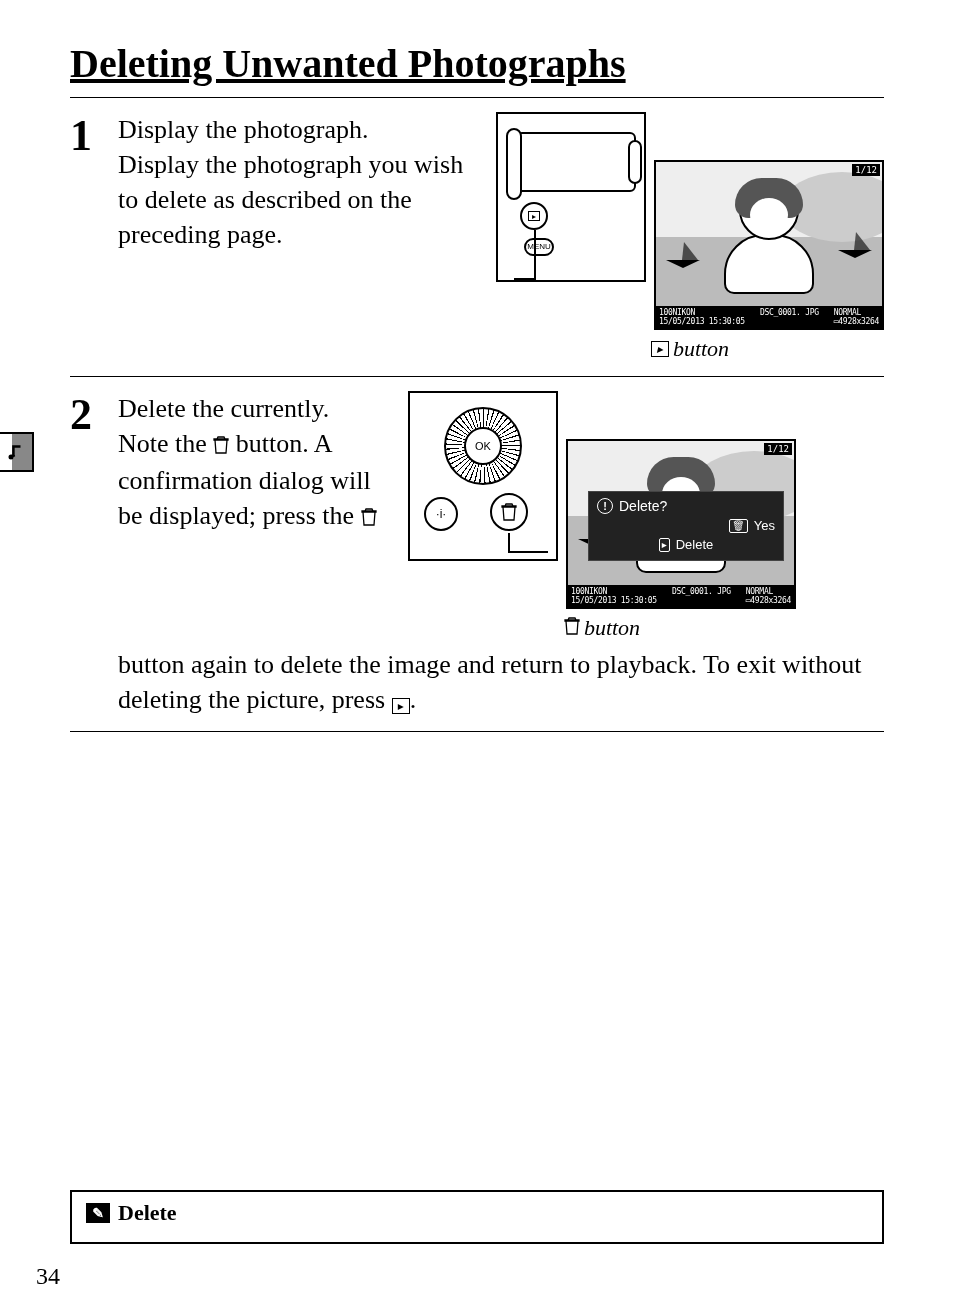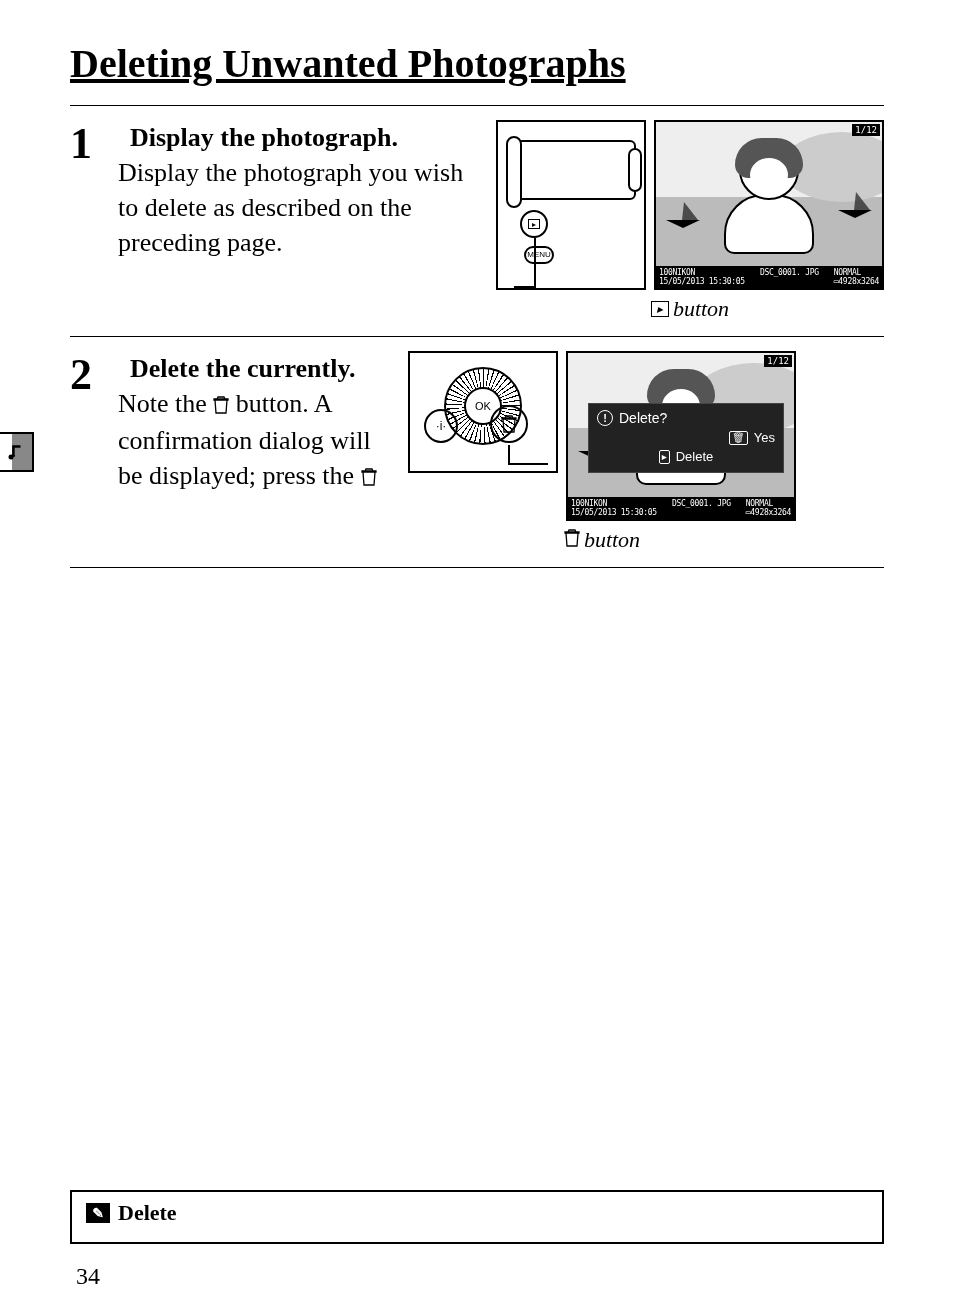--- a/index.html
+++ b/index.html
@@ -1,36 +1,36 @@
 <!DOCTYPE html>
 <html><head>
 <meta charset="utf-8">
 <style>
   * { box-sizing: border-box; margin: 0; padding: 0; }
   html, body { width: 954px; height: 1314px; font-family: "Times New Roman", serif; background: #fff; color: #000; }
   .page { position: relative; width: 954px; height: 1314px; padding: 40px 70px 30px 70px; }
   .side-tab { position: absolute; left: 0; top: 432px; width: 34px; height: 40px; border: 2px solid #000; border-left: none; background: #888; display: flex; align-items: center; justify-content: center; box-shadow: inset 12px 0 0 #fff; }
   .side-tab svg { width: 20px; height: 20px; }
-  h1 { font-family: Georgia, "Times New Roman", serif; font-size: 40px; font-weight: 700; text-decoration: underline; margin-bottom: 18px; }
+  h1 { font-family: Georgia, "Times New Roman", serif; font-size: 40px; font-weight: 700; text-decoration: underline; margin-bottom: 10px; }
   .intro { font-size: 26px; line-height: 1.35; margin-bottom: 18px; }
   .intro .note { font-style: italic; }
   hr.sep { border: none; border-top: 1.5px solid #000; margin: 0; }
   .step { display: flex; border-bottom: 1.5px solid #000; padding: 14px 0 14px 0; }
   .step:last-of-type { border-bottom: none; }
   .step-num { font-family: Georgia, serif; font-size: 44px; font-weight: 700; width: 48px; line-height: 1; padding-top: 2px; flex-shrink: 0; }
   .step-body { flex: 1; display: flex; gap: 10px; }
   .step-text { flex: 1; font-size: 26px; line-height: 1.35; }
-  .step-title { font-weight: 700; font-family: Georgia, serif; margin-left: 12px; }
+  .step-title { font-weight: 400; font-family: Georgia, serif; }
   .figs { display: flex; flex-direction: column; align-items: center; }
   .figs-row { display: flex; gap: 8px; align-items: flex-start; }
   .caption { font-style: italic; font-size: 22px; margin-top: 6px; display: flex; align-items: center; gap: 4px; }
   .cam-diagram { border: 2px solid #000; background: #fff; position: relative; }
   .cam1 { width: 150px; height: 170px; }
-  .cam2 { width: 150px; height: 122px; }
-  .lcd { border: 2px solid #000; background: #fff; position: relative; width: 230px; height: 170px; overflow: hidden; }
+  .cam2 { width: 150px; height: 170px; }
+  .lcd { border: 2px solid #000; background: #fff; position: relative; width: 230px; height: 170px; overflow: hidden; margin-top: 48px; }
   .lcd .sky { position:absolute; inset:0; background:#eee; }
   .lcd .water { position:absolute; left:0; right:0; bottom:0; height:55%; background:#bbb; }
   .lcd .hill { position:absolute; right:-20px; top:10px; width:120px; height:70px; border-radius:50%; background:#ccc; }
   .lcd .person { position:absolute; left:50%; bottom:28px; transform:translateX(-50%); width:110px; height:120px; }
   .lcd .person .head { width:60px; height:60px; border:2px solid #000; border-radius:50%; background:#fff; margin:0 auto; position:relative; }
   .lcd .person .hair { position:absolute; top:-4px; left:-6px; right:-6px; height:40px; background:#555; border-radius:40px 40px 20px 20px; }
   .lcd .person .face { position:absolute; bottom:6px; left:50%; transform:translateX(-50%); width:38px; height:34px; background:#fff; border-radius:50%; }
   .lcd .person .body { width:90px; height:60px; border:2px solid #000; border-radius:40px 40px 10px 10px; background:#fff; margin:-6px auto 0; }
   .lcd .boat { position:absolute; width:34px; height:28px; }
   .lcd .boat::before { content:""; position:absolute; bottom:0; left:0; width:0; height:0; border-left:17px solid transparent; border-right:17px solid transparent; border-top:8px solid #000; }
@@ -42,21 +42,21 @@
   .lcd .dialog { position:absolute; top:50px; left:20px; right:10px; background:#222; color:#fff; font:13px sans-serif; padding:6px 8px 8px; border:1px solid #444; }
   .lcd .dialog .dlg-title { display:flex; align-items:center; gap:6px; font-size:14px; }
   .lcd .dialog .dlg-row { display:flex; align-items:center; justify-content:flex-end; gap:6px; font-size:13px; margin-top:4px; }
   .lcd .dialog .dlg-row.center { justify-content:center; }
   .mini-icon { display:inline-block; border:1.5px solid #fff; border-radius:2px; font-size:10px; line-height:1; padding:1px 2px; }
   .mini-warn { display:inline-flex; width:16px; height:16px; border:1.5px solid #fff; border-radius:50%; align-items:center; justify-content:center; font-weight:700; font-size:11px; }
   .note-box { position:absolute; left:70px; right:70px; bottom:70px; border:2px solid #000; padding: 8px 14px 12px; }
   .note-box .nb-title { font-weight:700; font-family: Georgia, serif; font-size:22px; display:flex; align-items:center; gap:8px; margin-bottom:4px; }
   .note-box .nb-title .pencil-badge { display:inline-flex; width:24px; height:20px; background:#000; color:#fff; align-items:center; justify-content:center; font-size:14px; }
   .note-box p { font-size:22px; line-height:1.35; }
-  .pg-num { position:absolute; left:36px; bottom:24px; font-size:24px; font-family: Georgia, serif; margin-left: 40px; }
+  .pg-num { position:absolute; left:36px; bottom:24px; font-size:24px; font-family: Georgia, serif; }
   .inline-icon { display:inline-block; vertical-align:-2px; }
   .inline-icon.box { border:1.5px solid #000; width:18px; height:16px; font-size:12px; line-height:14px; text-align:center; }
   .inline-icon.book { font-size:18px; }
   .bold { font-weight:700; }
   
   .cam1 .body { position:absolute; top:18px; left:18px; right:8px; height:60px; border:2px solid #000; border-radius:6px; }
   .cam1 .grip { position:absolute; top:14px; left:8px; width:16px; height:72px; border:2px solid #000; border-radius:8px; background:#fff; }
   .cam1 .lensmount { position:absolute; top:26px; right:2px; width:14px; height:44px; border:2px solid #000; border-radius:8px; background:#fff; }
   .cam1 .btn-play { position:absolute; top:88px; left:22px; width:28px; height:28px; border:2.5px solid #000; border-radius:50%; display:flex; align-items:center; justify-content:center; }
   .cam1 .btn-play .box { border:1.5px solid #000; width:12px; height:10px; font-size:8px; line-height:9px; text-align:center; }
@@ -199,20 +199,24 @@
             </div>
           </div>
         </div>
         <div class="caption">
           <span class="inline-icon"><svg class="trash-svg" viewBox="0 0 16 18">
                 <path d="M2 4h12l-1 13H3L2 4zm3-3h6l1 2H4l1-2zM1 3h14v1H1z" fill="none" stroke="#000" stroke-width="1.3"></path>
               </svg></span>
           <span> button</span>
         </div>
       </div>
+      <div class="step-text" style="flex:0 0 100%; margin-top:-4px;">
+        <span> button again to delete the image and return to playback.  To exit without deleting the picture, press </span>
+        <span class="inline-icon box">▸</span><span>.</span>
+      </div>
     </div>
   </div>
 
   <div class="note-box">
     <div class="nb-title">
       <span class="pencil-badge">✎</span>
       <span>Delete</span>
     </div>
   </div>
 

